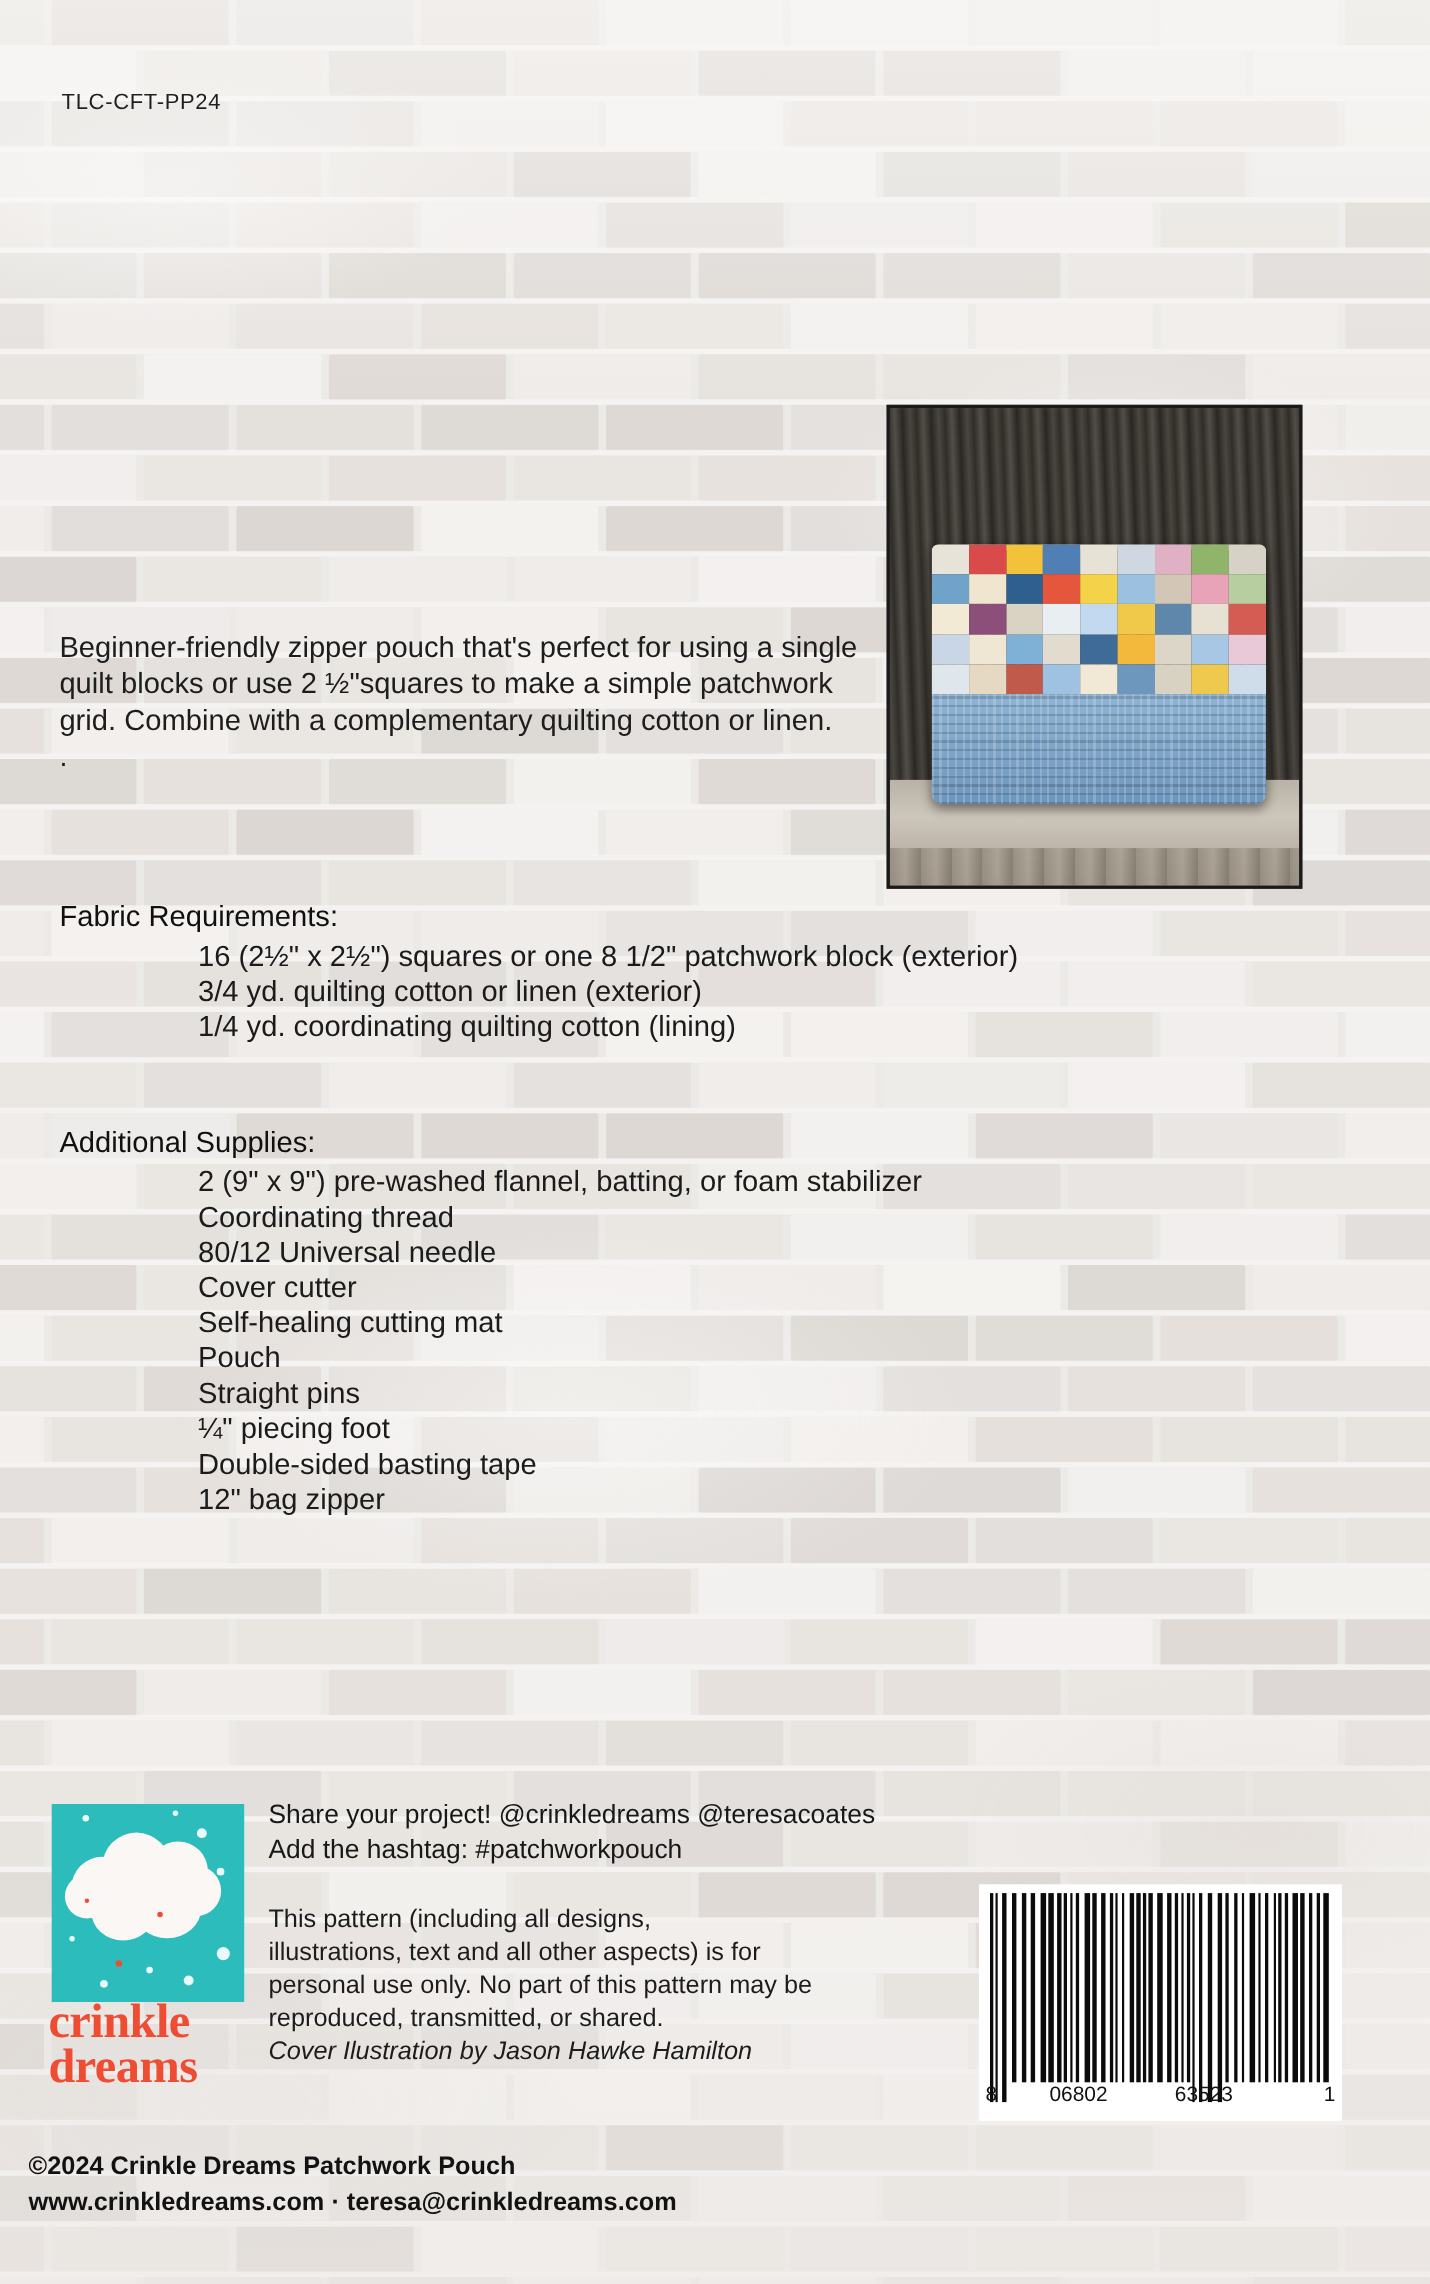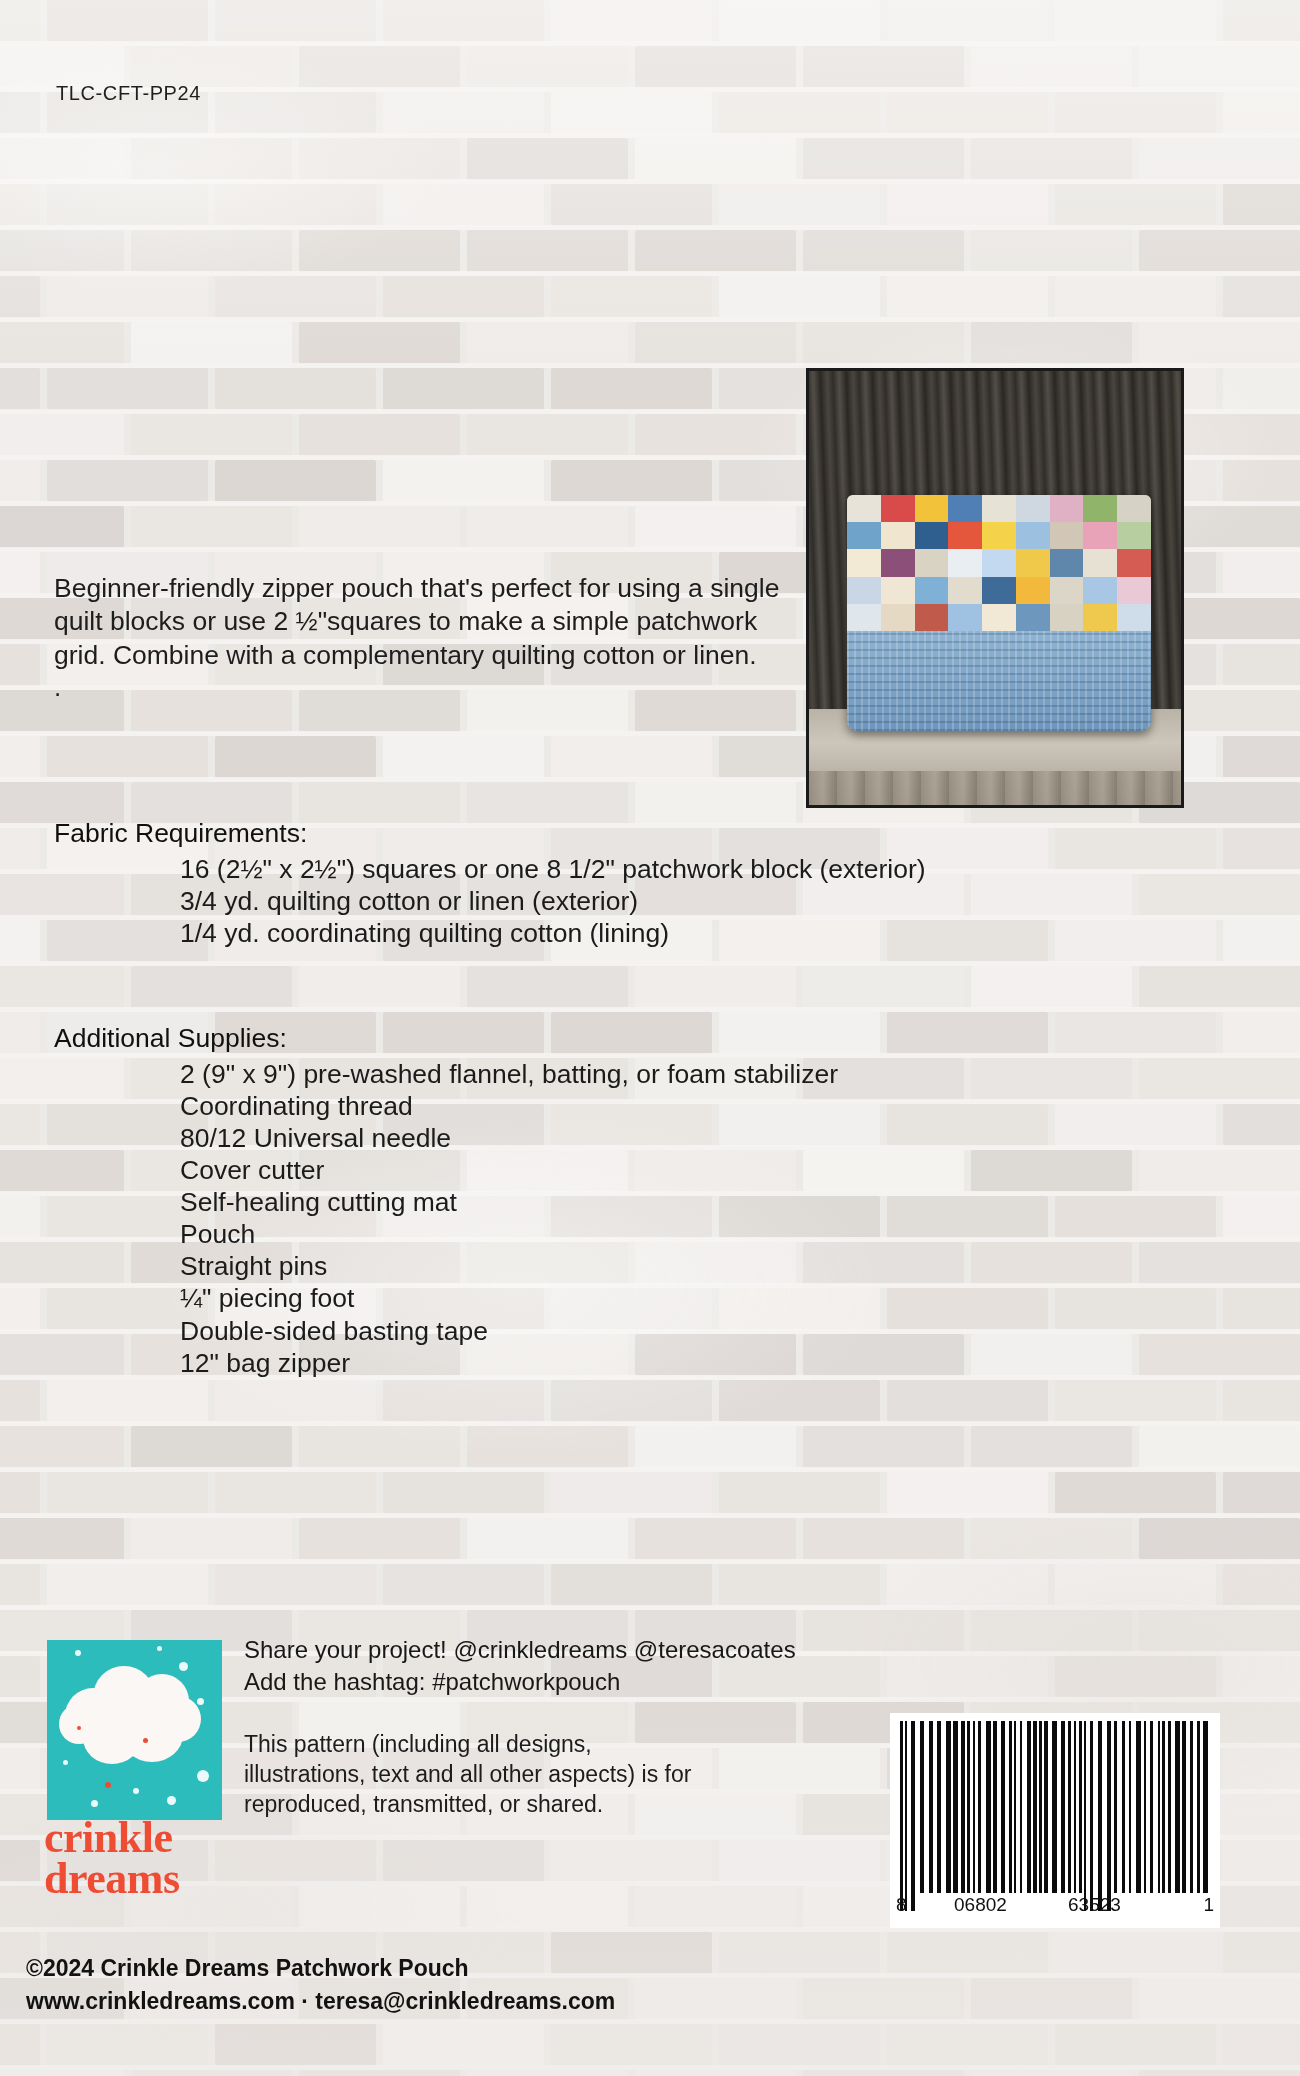--- a/index.html
+++ b/index.html
@@ -757,21 +757,23 @@
   </div>
 
   <div class="share">
     <div>Share your project! @crinkledreams  @teresacoates</div>
     <div>Add the hashtag: #patchworkpouch</div>
   </div>
 
   <div class="legal">
     <div>This pattern (including all designs,</div>
     <div>illustrations, text and all other aspects) is for</div>
+    <div>personal use only. No part of this pattern may be</div>
     <div>reproduced, transmitted, or shared.</div>
+    <div class="credit">Cover Ilustration by Jason Hawke Hamilton</div>
   </div>
 
   <div class="barcode">
     <div class="bars" id="barstrip">
         <i class="long" style="left: 0px; width: 3px;"></i>
         <i class="long" style="left: 5px; width: 2px;"></i>
         <i class="long" style="left: 11px; width: 4px;"></i>
         <i style="left: 20px; width: 4px;"></i>
         <i style="left: 29px; width: 4px;"></i>
         <i style="left: 37px; width: 4px;"></i>

